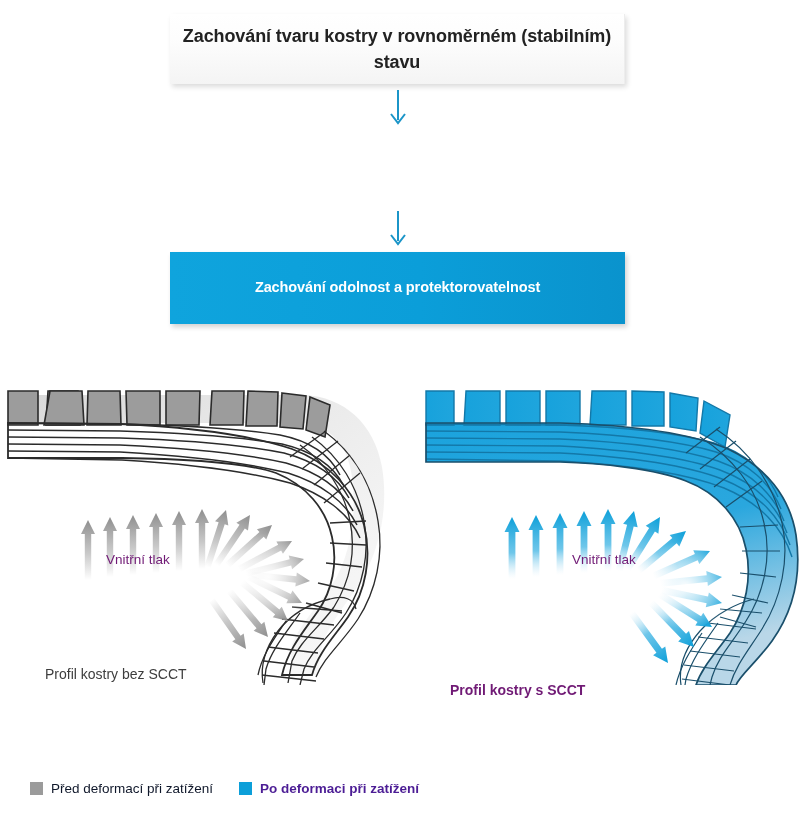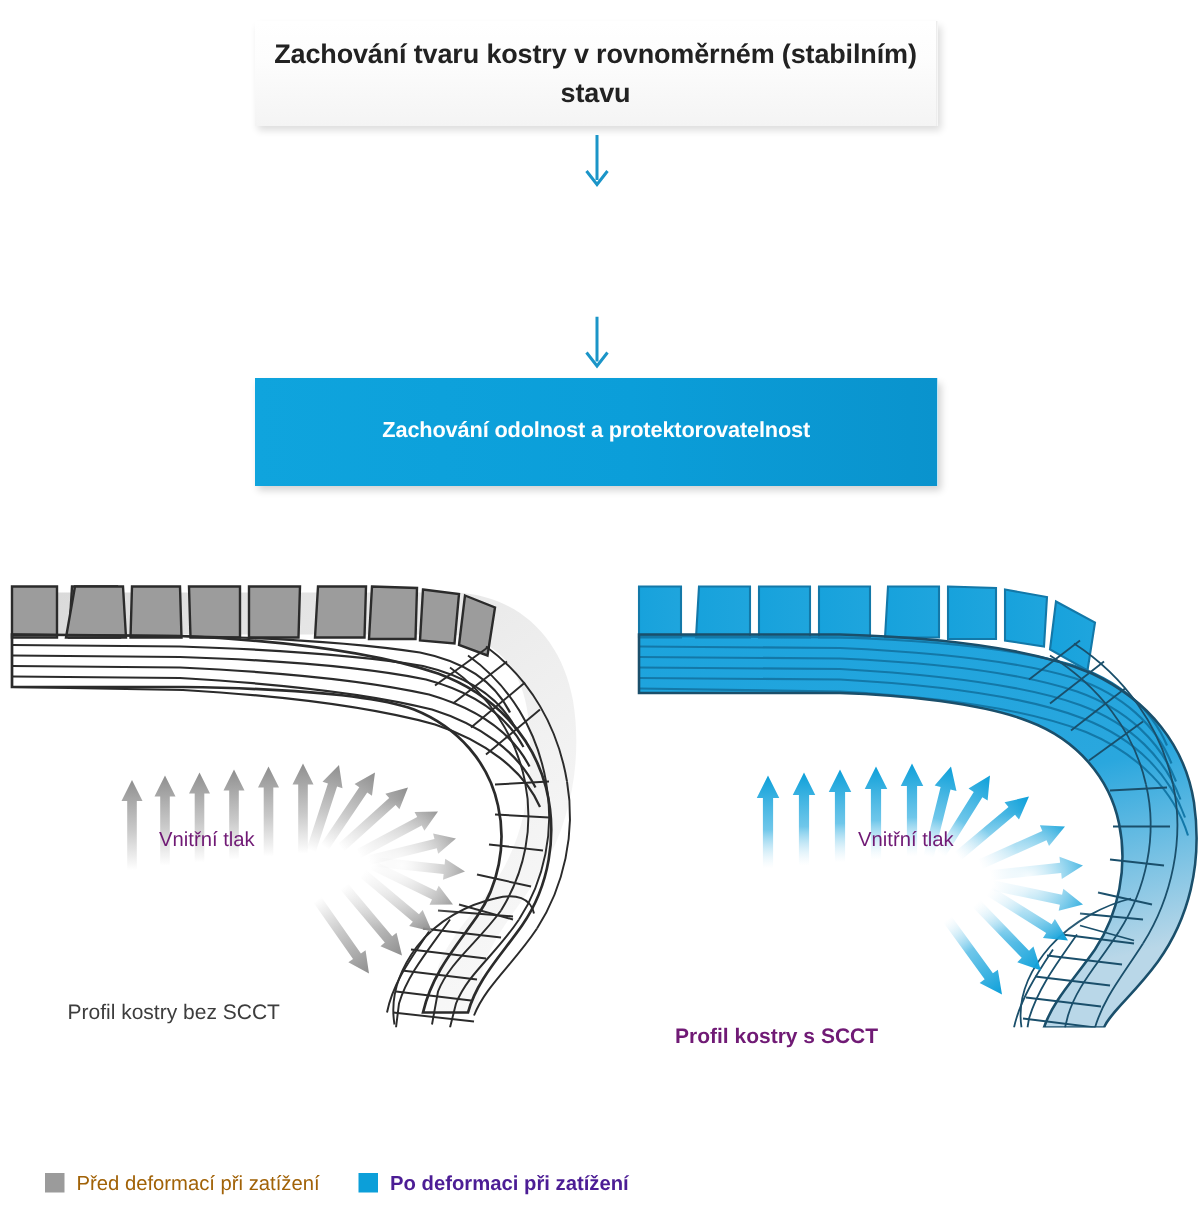--- a/index.html
+++ b/index.html
@@ -130,21 +130,21 @@
   .legend-swatch {
     width: 13px;
     height: 13px;
     margin-right: 8px;
     flex: 0 0 auto;
   }
   .legend-label {
     font-size: 13.5px;
     white-space: nowrap;
   }
-  .legend-item.before .legend-label { color: #a16207; font-weight: normal; }
+  .legend-item.before .legend-label { color: #0f172a; font-weight: normal; }
   .legend-item.after  .legend-label { color: #4c1d95; font-weight: bold; }
 </style>
 </head>
 <body>
 
 <div id="flowchart">
 
   <div class="flow-box plain" id="box-1">
     <div class="flow-text">Zachování tvaru kostry v rovnoměrném (stabilním) stavu</div>
   </div>

